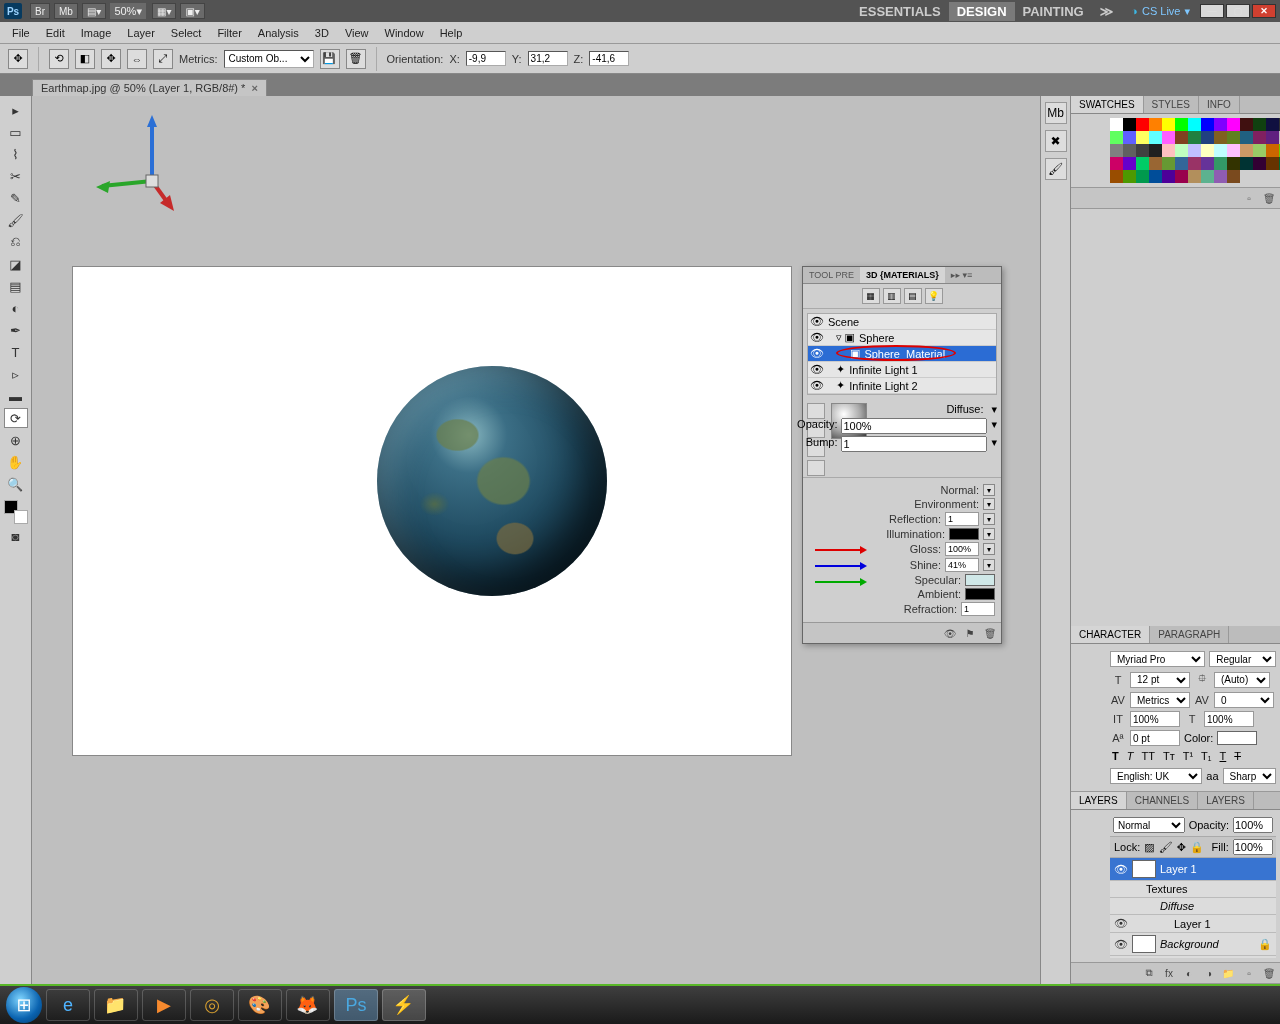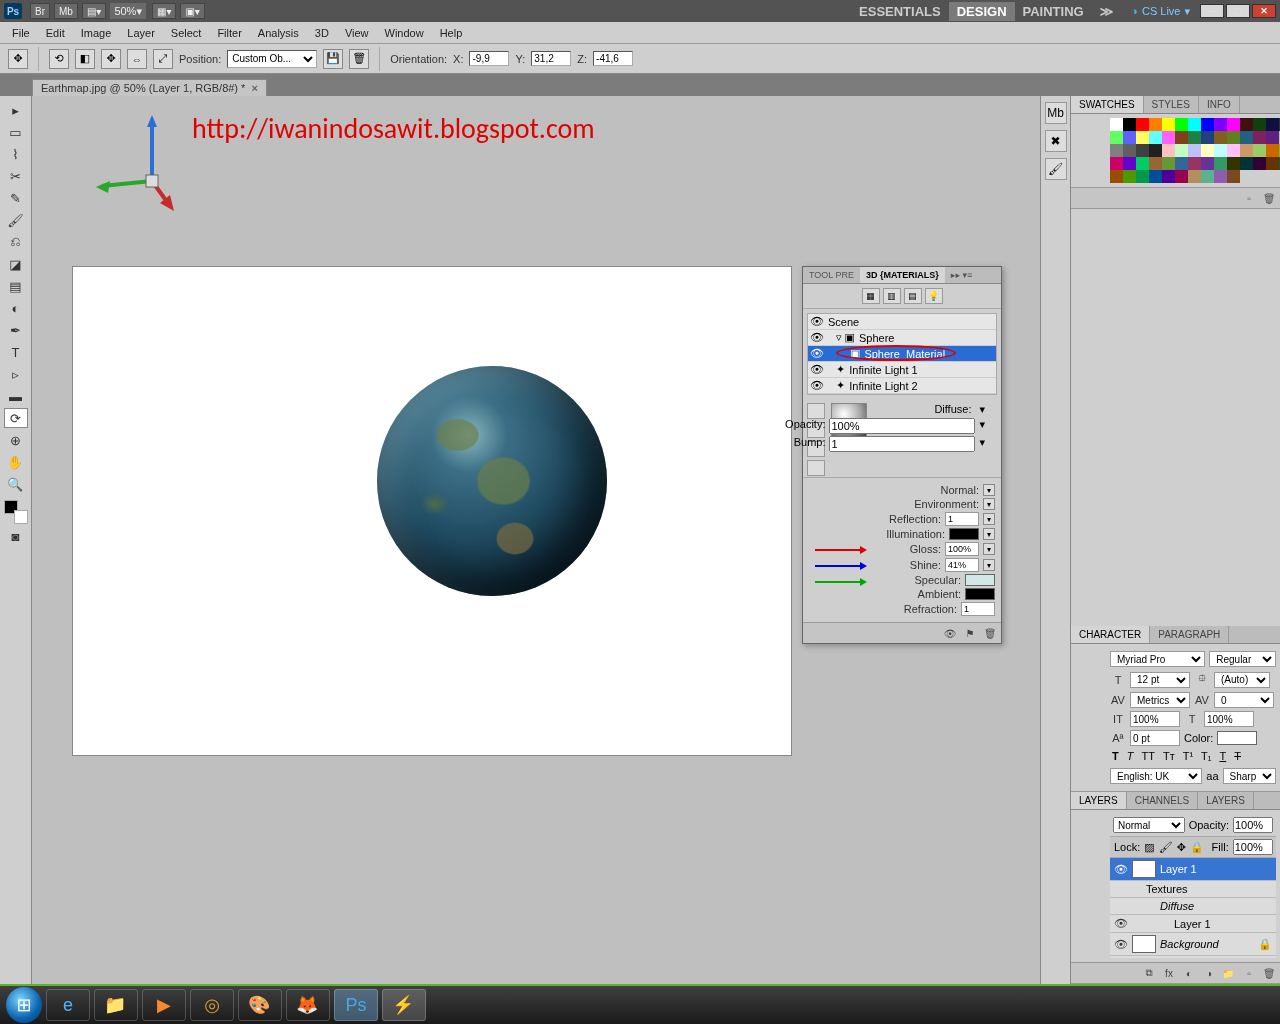--- a/index.html
+++ b/index.html
@@ -183,21 +183,21 @@
 </div>
 
 <div class="options-bar">
   <div class="ob-icon">✥</div>
   <div class="sep"></div>
   <div class="ob-icon">⟲</div>
   <div class="ob-icon">◧</div>
   <div class="ob-icon">✥</div>
   <div class="ob-icon">⇔</div>
   <div class="ob-icon">⤢</div>
-  <span class="lbl">Position:</span>
+  <span class="lbl">Metrics:</span>
   <select><option>Custom Ob...</option></select>
   <div class="ob-icon">💾</div>
   <div class="ob-icon">🗑</div>
   <div class="sep"></div>
   <span class="lbl">Orientation:</span>
   <span class="lbl">X:</span>
   <input class="val" value="-9,9" style="">
   <span class="lbl">Y:</span>
   <input class="val" value="31,2" style="">
   <span class="lbl">Z:</span>
@@ -246,21 +246,20 @@
       <svg viewBox="0 0 120 120">
         <line x1="60" y1="70" x2="60" y2="10" stroke="#2a6fd6" stroke-width="4"></line>
           <polygon points="60,4 55,16 65,16" fill="#2a6fd6"></polygon>
         <line x1="60" y1="70" x2="10" y2="75" stroke="#2aa62a" stroke-width="4"></line>
           <polygon points="4,76 18,70 16,82" fill="#2aa62a"></polygon>
         <line x1="60" y1="70" x2="78" y2="95" stroke="#c62a2a" stroke-width="4"></line>
           <polygon points="82,100 68,92 78,84" fill="#c62a2a"></polygon>
         <rect x="54" y="64" width="12" height="12" fill="#ddd" stroke="#666"></rect>
       </svg>
     </div>
-    <div class="watermark">http://iwanindosawit.blogspot.com</div>
 
     <div class="floating-3d">
       <div class="ftabs">
         <div class="ftab">TOOL PRE</div>
         <div class="ftab active">3D {MATERIALS}</div>
         <div class="ftab">▸▸ ▾≡</div>
       </div>
       <div class="ftoolbar">
         <div class="fb">▦</div>
         <div class="fb">▥</div>
@@ -295,21 +294,21 @@
           </div>
       </div>
       <div style="position:relative; height:78px;">
         <div class="mat-tools" style="top:4px;left:4px;position:absolute">
           <div class="mt"></div>
           <div class="mt"></div>
           <div class="mt"></div>
           <div class="mt"></div>
         </div>
         <div class="mat-sphere" style="top:4px;left:28px;position:absolute"></div>
-        <div style="position:absolute;left:72px;top:2px;right:16px;">
+        <div style="position:absolute;left:72px;top:2px;right:4px;">
           <div class="mp-row" style="display:flex;justify-content:flex-end;gap:4px;margin:2px 0;font-size:10px">
               <span class="lbl">Diffuse:</span>
               <span class="csw" style="background:#fff"></span>
               <span class="mb">▾</span>
             </div>
           <div class="mp-row" style="display:flex;justify-content:flex-end;gap:4px;margin:2px 0;font-size:10px">
               <span class="lbl">Opacity:</span>
               <input value="100%" style="">
               <span class="mb">▾</span>
             </div>

